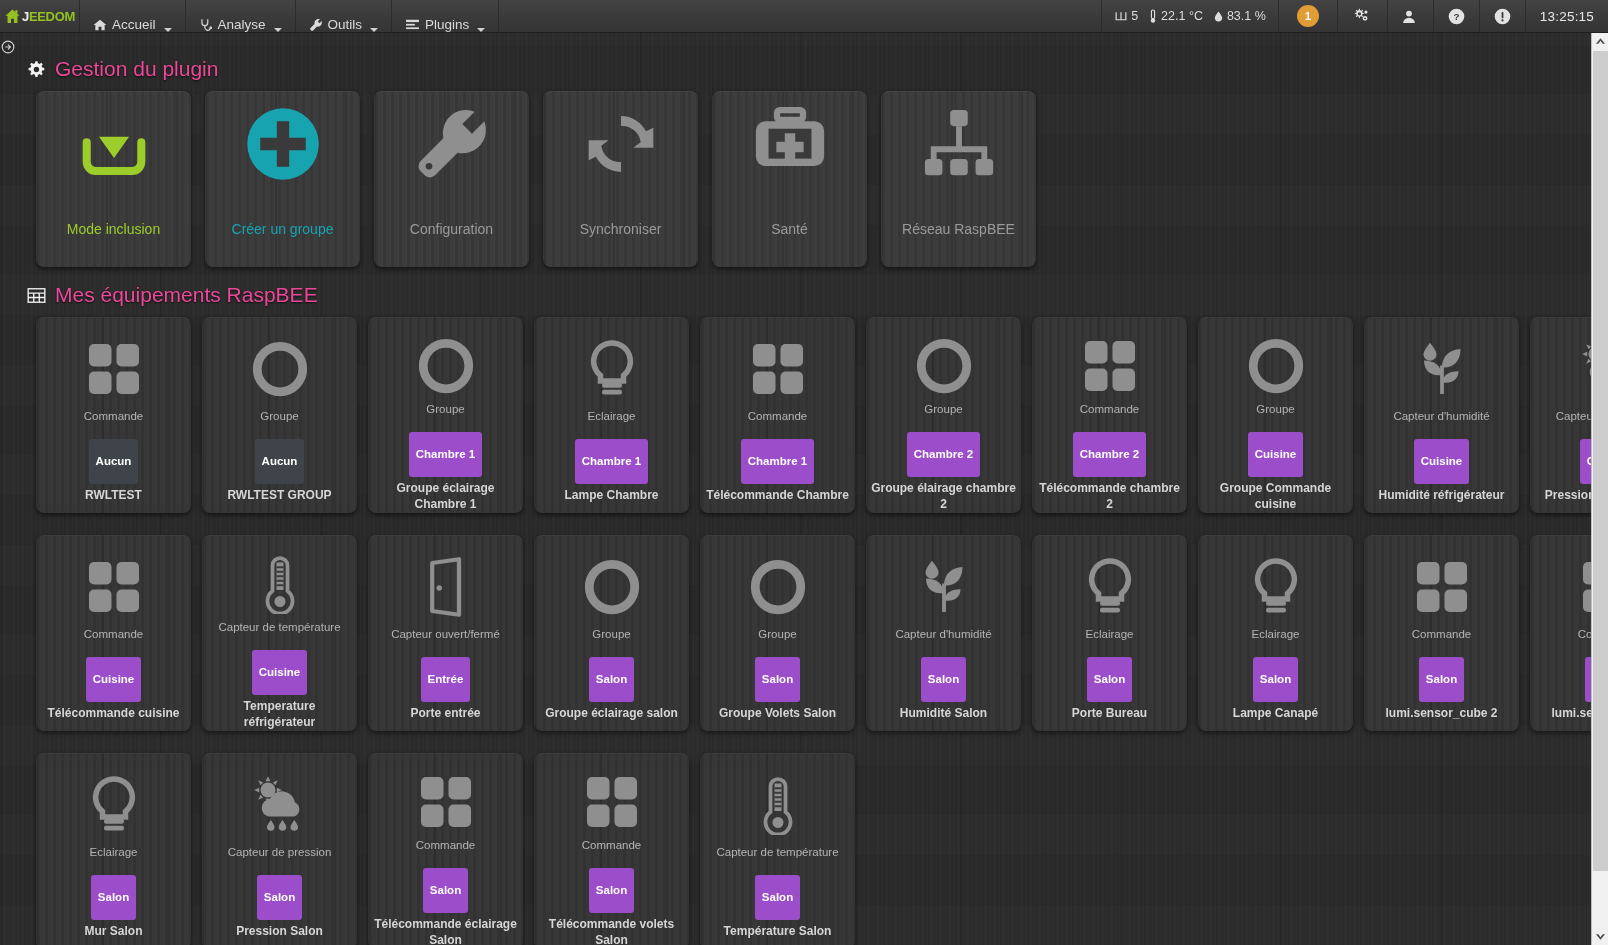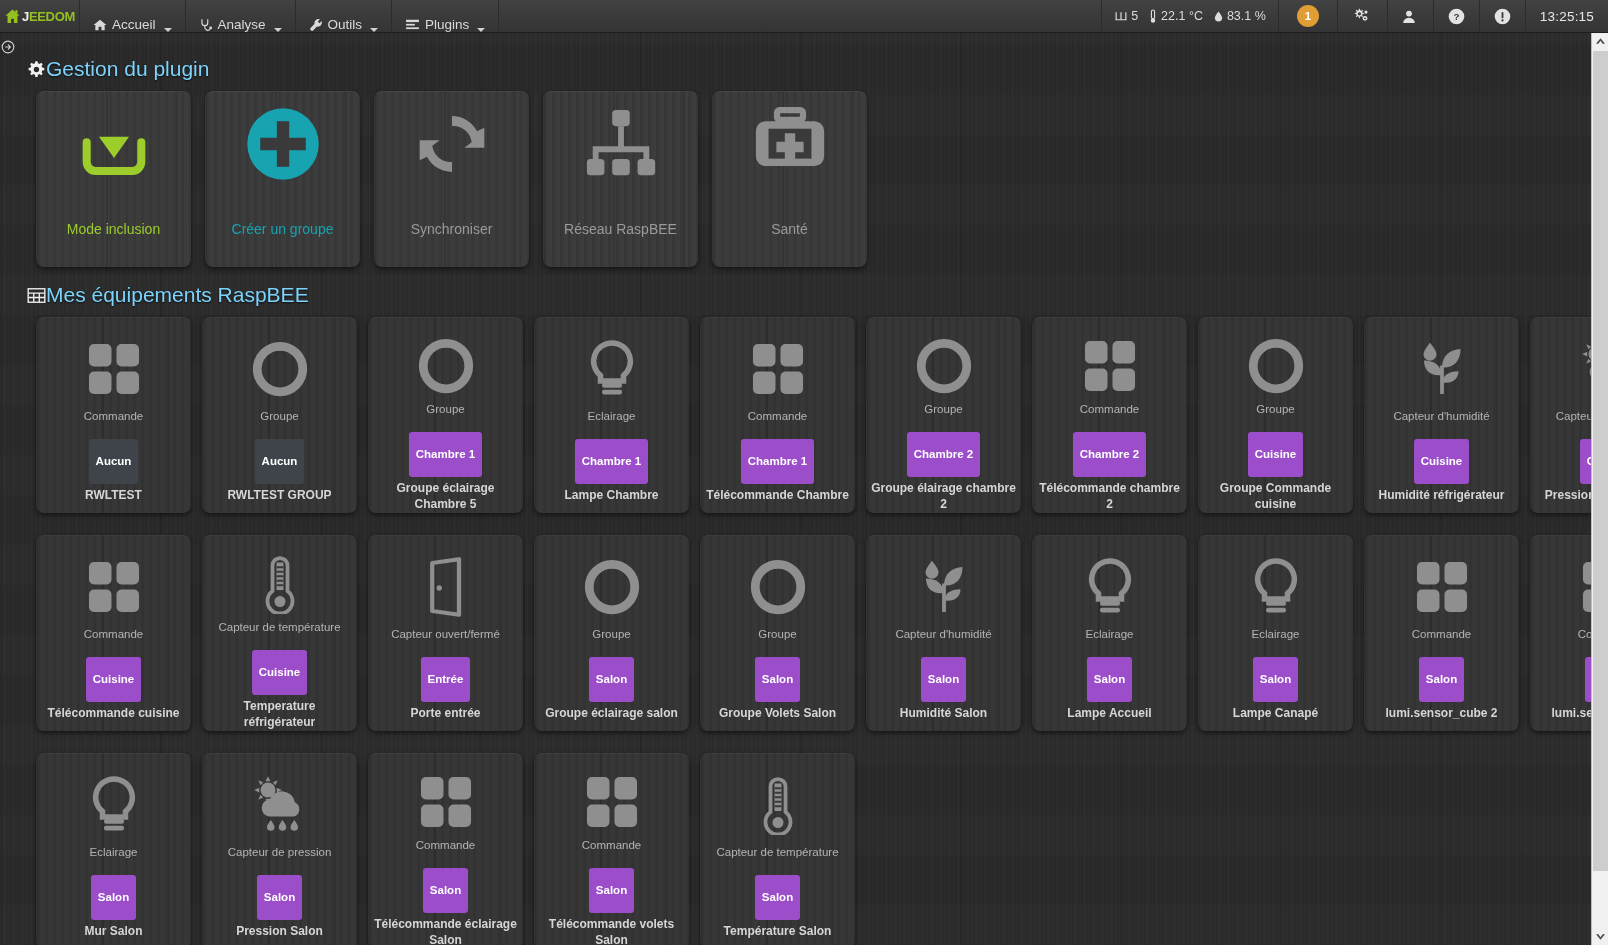--- a/index.html
+++ b/index.html
@@ -89,22 +89,22 @@
     display:flex;align-items:center;justify-content:center;
     color:#cfcfcf; cursor:pointer; z-index:40;
   }
 
   
   #page {
     position:absolute; left:0; top:33px; width:1591px; height:912px;
     overflow:hidden;
   }
   .section-title {
-    display:flex; align-items:center; 
-    color:#7dd3fc; font-size:21px; font-weight:400;
+    display:flex; align-items:center; gap:9px;
+    color:#ec4899; font-size:21px; font-weight:400;
     margin:24px 0 10px 27px;
     text-shadow:0 1px 2px rgba(0,0,0,.7);
   }
 
   
   .mgmt-row { display:flex; gap:14px; margin-left:36px; }
   .mgmt-tile {
     width:155px; height:176px;
     border-radius:8px;
     background-color:#3a3a3a;
@@ -360,49 +360,58 @@
           <svg width="78" height="78" viewBox="0 0 24 24">
         <circle cx="12" cy="12" r="11" fill="#17a3b0"></circle>
         <path d="M10.1 5 h3.8 v5.1 h5.1 v3.8 h-5.1 v5.1 h-3.8 v-5.1 h-5.1 v-3.8 h5.1 Z" fill="#3a3a3a"></path>
       </svg>
         </div>
         <div class="mgmt-label teal">Créer un groupe</div>
       </div>
       <div class="mgmt-tile">
         <div class="mgmt-icon">
           <svg width="80" height="80" viewBox="0 0 24 24">
+        <path d="M21.7 5.2 L18 8.9 L15.1 6 L18.8 2.3 A7 7 0 0 0 9.4 10.3 L2.6 17.1 a2.2 2.2 0 0 0 0 3.1 l1.2 1.2 a2.2 2.2 0 0 0 3.1 0 l6.8 -6.8 A7 7 0 0 0 21.7 5.2 Z" fill="#8f8f8f"></path>
+        <circle cx="5.1" cy="18.7" r="1" fill="#3a3a3a"></circle>
+      </svg>
+        </div>
+        <div class="mgmt-label">Configuration</div>
+      </div>
+      <div class="mgmt-tile">
+        <div class="mgmt-icon">
+          <svg width="80" height="80" viewBox="0 0 24 24">
         <path d="M12 3.6 a8.4 8.4 0 0 1 7.5 4.6 l2.2-1.1 v6.0 h-6.0 l2.2-1.6 A5.6 5.6 0 0 0 12 6.6 Z" fill="#8f8f8f"></path>
         <path d="M12 20.4 a8.4 8.4 0 0 1 -7.5-4.6 l-2.2 1.1 v-6.0 h6.0 l-2.2 1.6 A5.6 5.6 0 0 0 12 17.4 Z" fill="#8f8f8f"></path>
       </svg>
         </div>
         <div class="mgmt-label">Synchroniser</div>
+      </div>
+      <div class="mgmt-tile">
+        <div class="mgmt-icon">
+          <svg width="78" height="78" viewBox="0 0 24 24">
+        <rect x="8" y="1.6" width="8" height="3.0" rx="0.8" fill="none" stroke="#8f8f8f" stroke-width="1.9"></rect>
+        <rect x="1.5" y="5.0" width="21" height="13.8" rx="3" fill="#8f8f8f"></rect>
+        <rect x="5.4" y="7.3" width="13.2" height="9.2" fill="#3a3a3a"></rect>
+        <path d="M10.4 8.7 h3.2 v2.6 h2.6 v3.2 h-2.6 v2.6 h-3.2 v-2.6 h-2.6 v-3.2 h2.6 Z" fill="#8f8f8f"></path>
+      </svg>
+        </div>
+        <div class="mgmt-label">Santé</div>
       </div>
       <div class="mgmt-tile">
         <div class="mgmt-icon">
           <svg width="78" height="78" viewBox="0 0 24 24">
         <rect x="9.3" y="1.5" width="5.4" height="5.0" rx="1.1" fill="#8f8f8f"></rect>
         <rect x="1.5" y="16.6" width="5.4" height="5.0" rx="1.1" fill="#8f8f8f"></rect>
         <rect x="9.3" y="16.6" width="5.4" height="5.0" rx="1.1" fill="#8f8f8f"></rect>
         <rect x="17.1" y="16.6" width="5.4" height="5.0" rx="1.1" fill="#8f8f8f"></rect>
         <path d="M12 6.5 v4.2 M4.2 16.6 v-3.0 h15.6 v3.0 M12 10.7 v2.9" stroke="#8f8f8f" stroke-width="1.8" fill="none"></path>
       </svg>
         </div>
         <div class="mgmt-label">Réseau RaspBEE</div>
       </div>
-      <div class="mgmt-tile">
-        <div class="mgmt-icon">
-          <svg width="78" height="78" viewBox="0 0 24 24">
-        <rect x="8" y="1.6" width="8" height="3.0" rx="0.8" fill="none" stroke="#8f8f8f" stroke-width="1.9"></rect>
-        <rect x="1.5" y="5.0" width="21" height="13.8" rx="3" fill="#8f8f8f"></rect>
-        <rect x="5.4" y="7.3" width="13.2" height="9.2" fill="#3a3a3a"></rect>
-        <path d="M10.4 8.7 h3.2 v2.6 h2.6 v3.2 h-2.6 v2.6 h-3.2 v-2.6 h-2.6 v-3.2 h2.6 Z" fill="#8f8f8f"></path>
-      </svg>
-        </div>
-        <div class="mgmt-label">Santé</div>
-      </div>
     </div>
 
   <div class="section-title" style="margin-top:16px">
     <span>
       <svg width="19" height="19" viewBox="0 0 24 24" fill="none" stroke="#f2f2f2" stroke-width="1.7">
         <rect x="1.5" y="3.5" width="21" height="17"></rect>
         <path d="M1.5 9 h21 M1.5 14.5 h21 M8.5 9 v11.5 M15.5 9 v11.5"></path>
       </svg>
     </span>
     <span>Mes équipements RaspBEE</span>
@@ -433,21 +442,21 @@
         <div class="eq-name">RWLTEST GROUP</div>
       </div>
       <div class="eq-card">
         <div class="eq-icon">
           <svg width="60" height="60" viewBox="0 0 24 24">
         <circle cx="12" cy="12" r="9.1" fill="none" stroke="#8f8f8f" stroke-width="3.5"></circle>
       </svg>
         </div>
         <div class="eq-type">Groupe</div>
         <div class="eq-badge">Chambre 1</div>
-        <div class="eq-name">Groupe éclairage Chambre 5</div>
+        <div class="eq-name">Groupe éclairage Chambre 1</div>
       </div>
       <div class="eq-card">
         <div class="eq-icon">
           <svg width="60" height="60" viewBox="0 0 24 24">
         <path d="M12 1.6 a7.3 7.3 0 0 0 -4.6 13 v2.2 h9.2 v-2.2 A7.3 7.3 0 0 0 12 1.6 Z" fill="none" stroke="#8f8f8f" stroke-width="2.2"></path>
         <rect x="8.0" y="17.6" width="8" height="1.9" rx="0.9" fill="#8f8f8f"></rect>
         <rect x="8.0" y="20.3" width="8" height="1.9" rx="0.9" fill="#8f8f8f"></rect>
       </svg>
         </div>
         <div class="eq-type">Eclairage</div>
@@ -609,21 +618,21 @@
       <div class="eq-card">
         <div class="eq-icon">
           <svg width="60" height="60" viewBox="0 0 24 24">
         <path d="M12 1.6 a7.3 7.3 0 0 0 -4.6 13 v2.2 h9.2 v-2.2 A7.3 7.3 0 0 0 12 1.6 Z" fill="none" stroke="#8f8f8f" stroke-width="2.2"></path>
         <rect x="8.0" y="17.6" width="8" height="1.9" rx="0.9" fill="#8f8f8f"></rect>
         <rect x="8.0" y="20.3" width="8" height="1.9" rx="0.9" fill="#8f8f8f"></rect>
       </svg>
         </div>
         <div class="eq-type">Eclairage</div>
         <div class="eq-badge">Salon</div>
-        <div class="eq-name">Lampe Accueil</div>
+        <div class="eq-name">Porte Bureau</div>
       </div>
       <div class="eq-card">
         <div class="eq-icon">
           <svg width="60" height="60" viewBox="0 0 24 24">
         <path d="M12 1.6 a7.3 7.3 0 0 0 -4.6 13 v2.2 h9.2 v-2.2 A7.3 7.3 0 0 0 12 1.6 Z" fill="none" stroke="#8f8f8f" stroke-width="2.2"></path>
         <rect x="8.0" y="17.6" width="8" height="1.9" rx="0.9" fill="#8f8f8f"></rect>
         <rect x="8.0" y="20.3" width="8" height="1.9" rx="0.9" fill="#8f8f8f"></rect>
       </svg>
         </div>
         <div class="eq-type">Eclairage</div>

